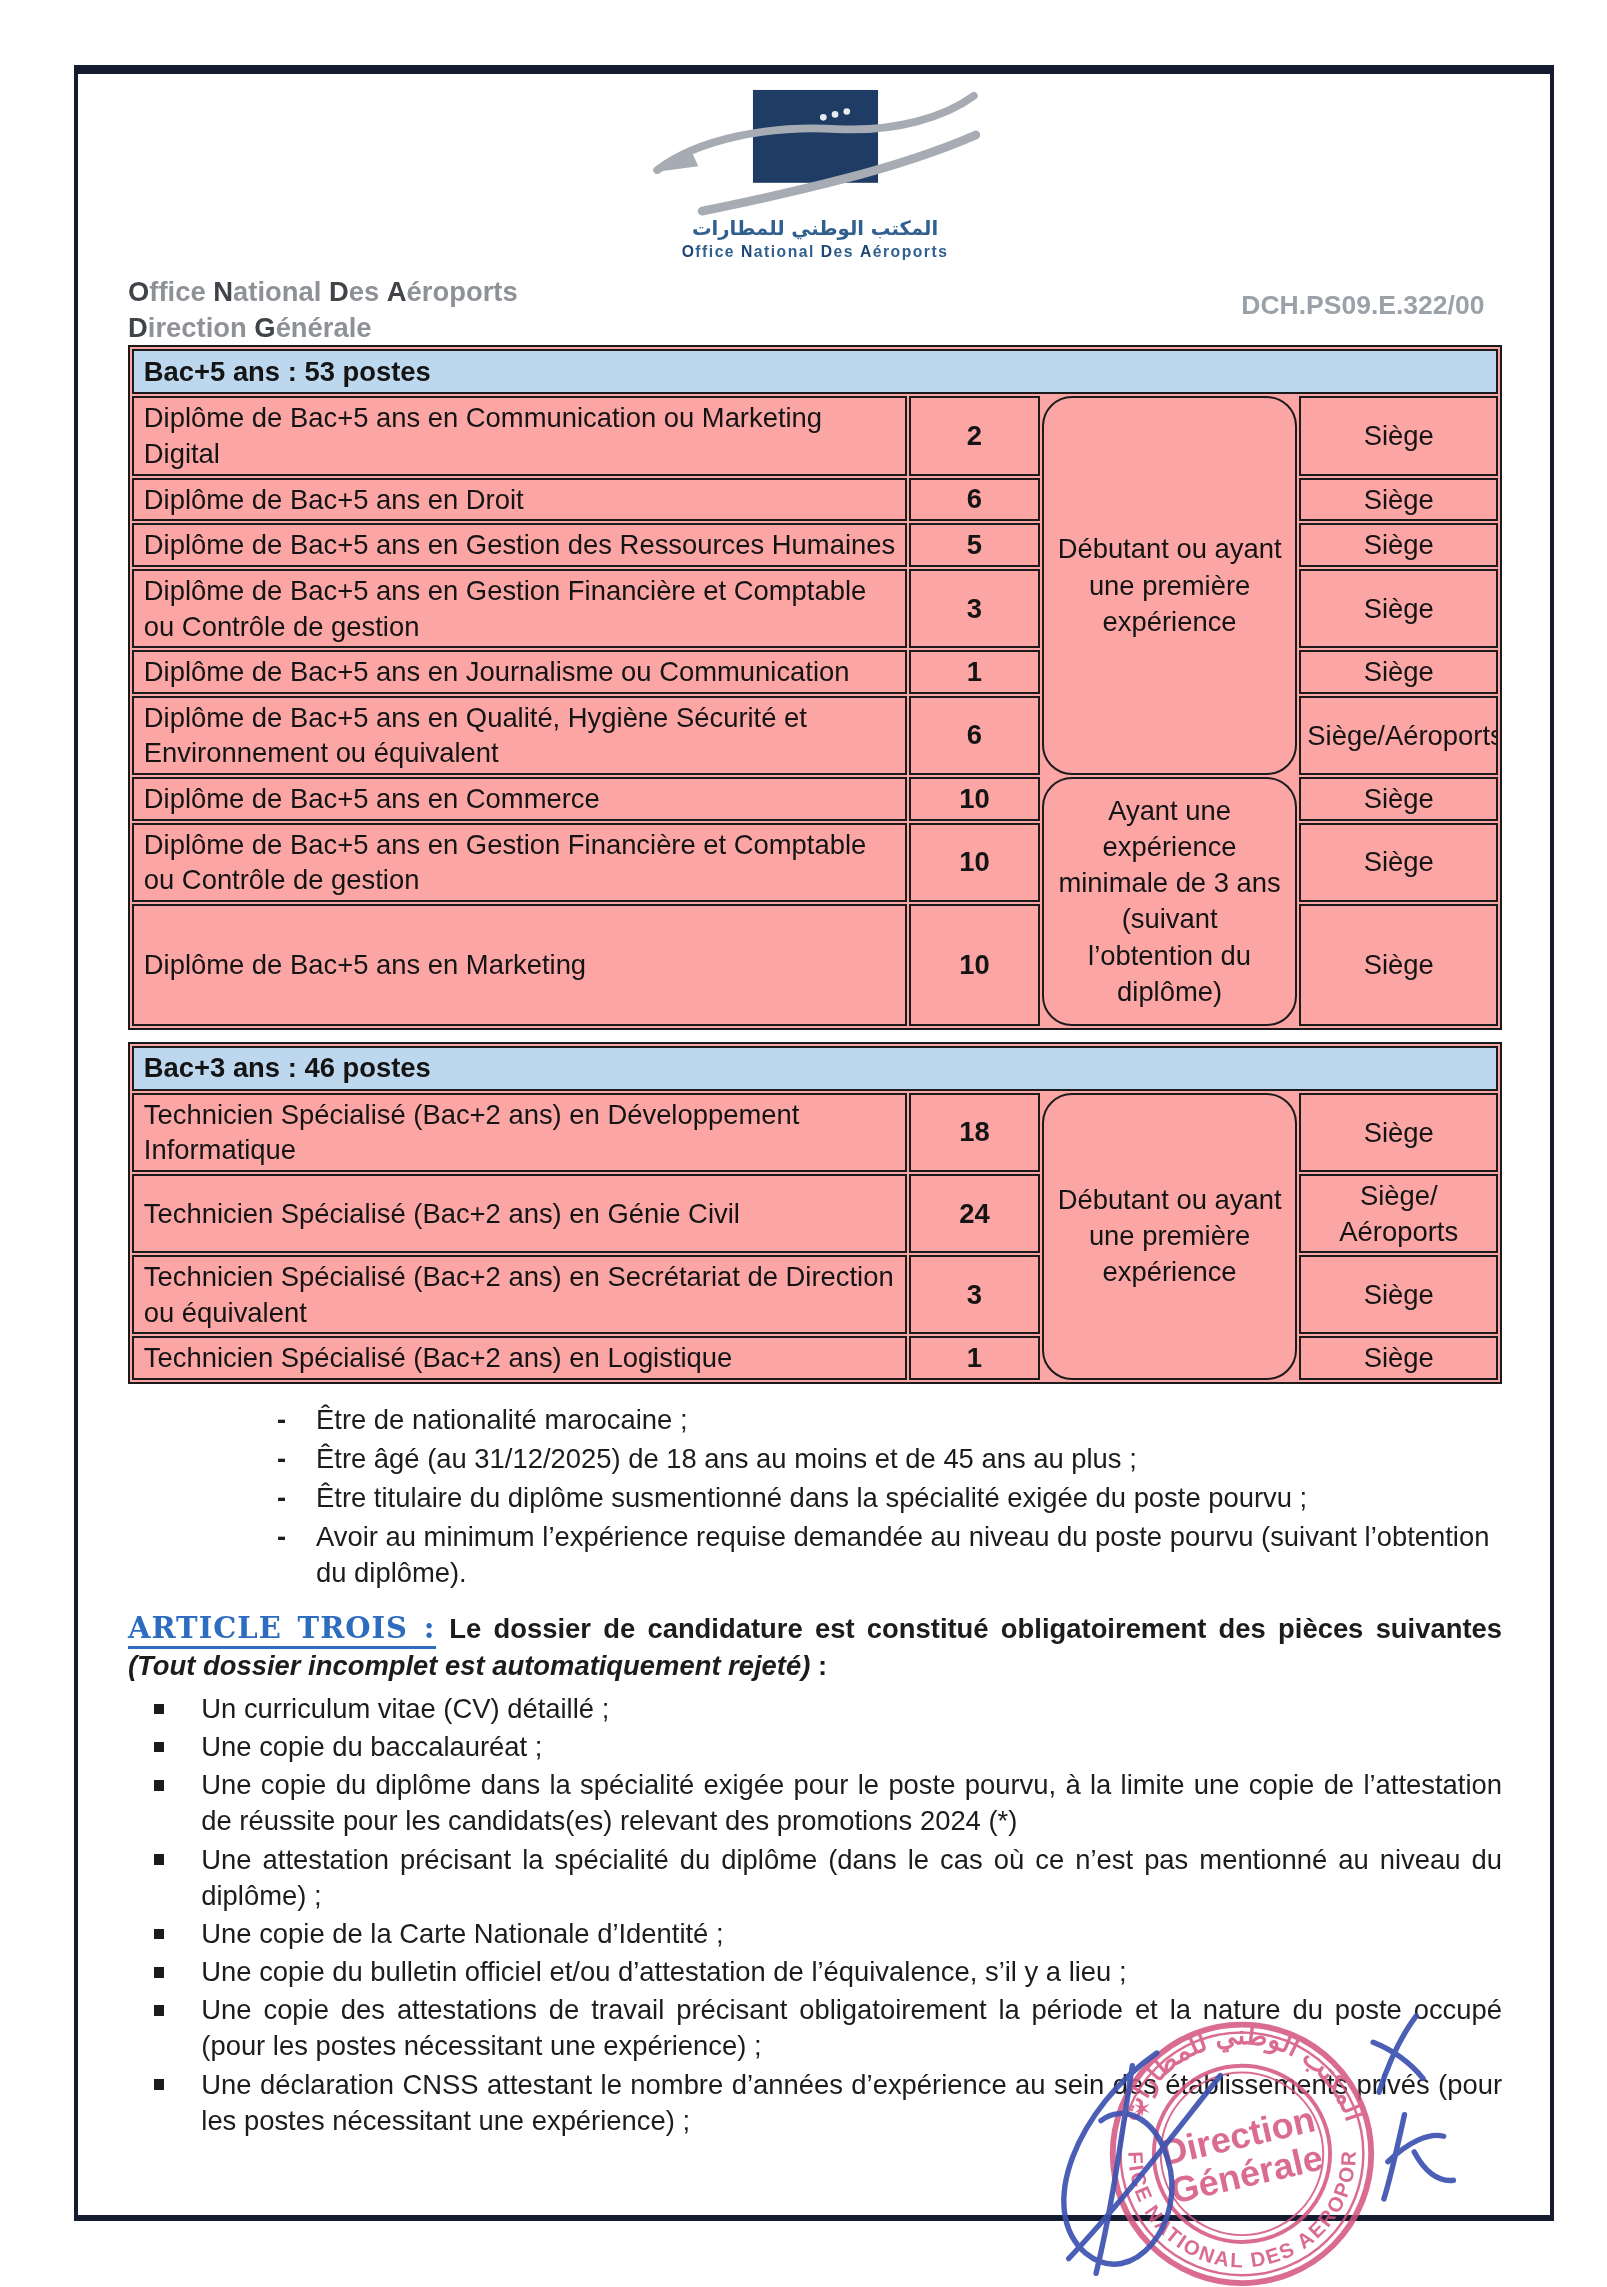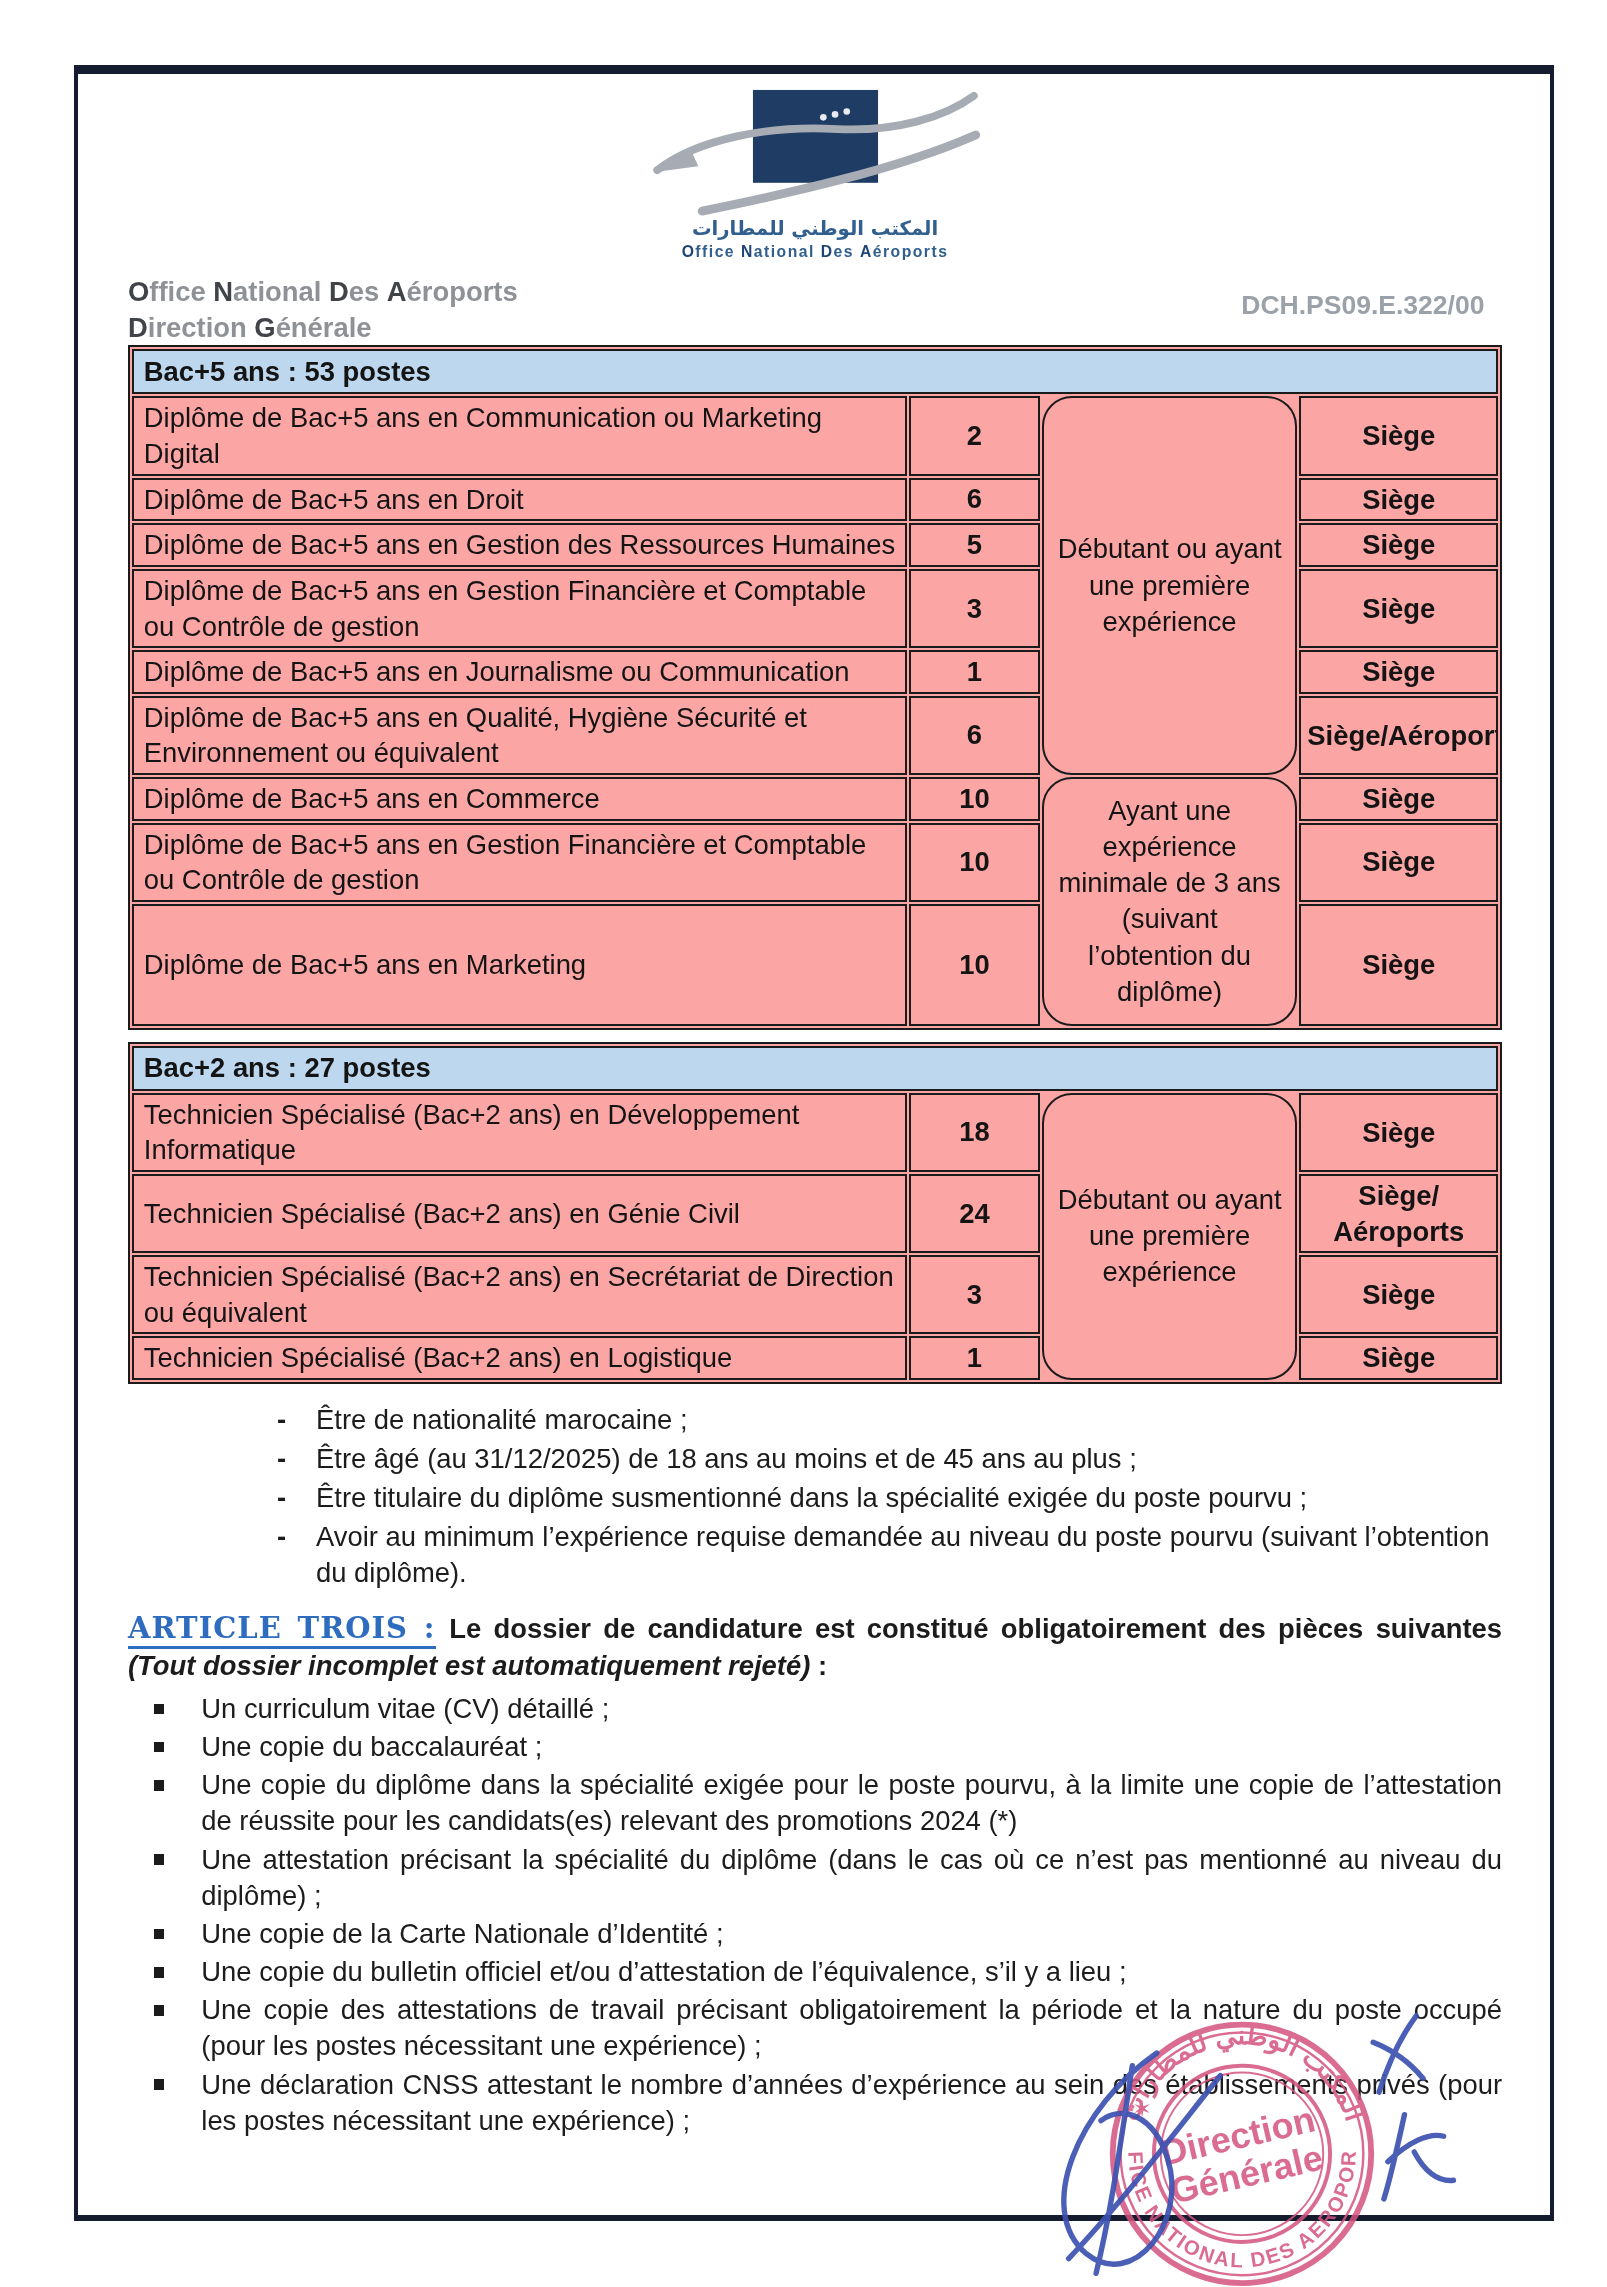--- a/index.html
+++ b/index.html
@@ -20,21 +20,21 @@
   .doc-ref{font-size:26.5px;font-weight:600;color:#9ba1a8;margin-top:16px;padding-right:17.6px;}
   
   .postes-table{width:100%;border-collapse:separate;border-spacing:2.9px;border:2px solid #1b1b1b;
                 background:#fca5a5;table-layout:fixed;}
   .postes-table td{border:2px solid #1b1b1b;font-size:27.4px;color:#141414;padding:2px 9.8px;
                    vertical-align:middle;overflow:hidden;}
   .band-cell{background:#bdd7ee;font-weight:700;color:#13263f;font-size:28px;height:37px;padding:2.9px 11.8px;}
   td.desc{font-weight:400;line-height:1.3;}
   td.num{text-align:center;font-weight:700;}
   td.exp{text-align:center;line-height:1.32;padding:2px 13.7px;border-radius:30px;}
-  td.loc{text-align:center;line-height:1.3;padding:2px 5.9px;font-weight:bold;}
+  td.loc{text-align:center;line-height:1.3;padding:2px 5.9px;}
   .rh1{height:39px}.rh2{height:74px}.rh4{height:122px}
   .t2{margin-top:11.8px;}
   
   .article{margin-top:17.6px;}
   .article-p{font-size:27.4px;line-height:1.35;margin:0 0 5.9px 0;}
   .article-head{font-family:"DejaVu Serif",serif;font-weight:900;font-size:29px;color:#2e6cc0;
                 letter-spacing:1px;border-bottom:3.9px solid #2e6cc0;padding-bottom:1px;margin-right:13.7px;}
   .intro-b{font-weight:700;}
   .intro-i{font-weight:700;font-style:italic;}
   ul.dash-list,ul.sq-list{margin:2px 0 0 0;padding:0;list-style:none;font-size:27.4px;line-height:1.32;}
@@ -141,21 +141,21 @@
 
     <table class="postes-table t2">
       <colgroup>
           <col style="width:57%">
           <col style="width:9.6%">
           <col style="width:18.8%">
           <col style="width:14.6%">
         </colgroup>
       <tbody>
       <tr>
-        <td class="band-cell" colspan="4">Bac+2 ans : 27 postes</td>
+        <td class="band-cell" colspan="4">Bac+3 ans : 46 postes</td>
       </tr>
       <tr class="rh2">
         <td class="desc">Technicien Spécialisé (Bac+2 ans) en Développement Informatique</td>
         <td class="num">18</td>
         <td class="exp" rowspan="4">Débutant ou ayant une première expérience</td>
         <td class="loc">Siège</td>
       </tr>
       <tr class="rh2">
         <td class="desc">Technicien Spécialisé (Bac+2 ans) en Génie Civil</td>
         <td class="num">24</td>

